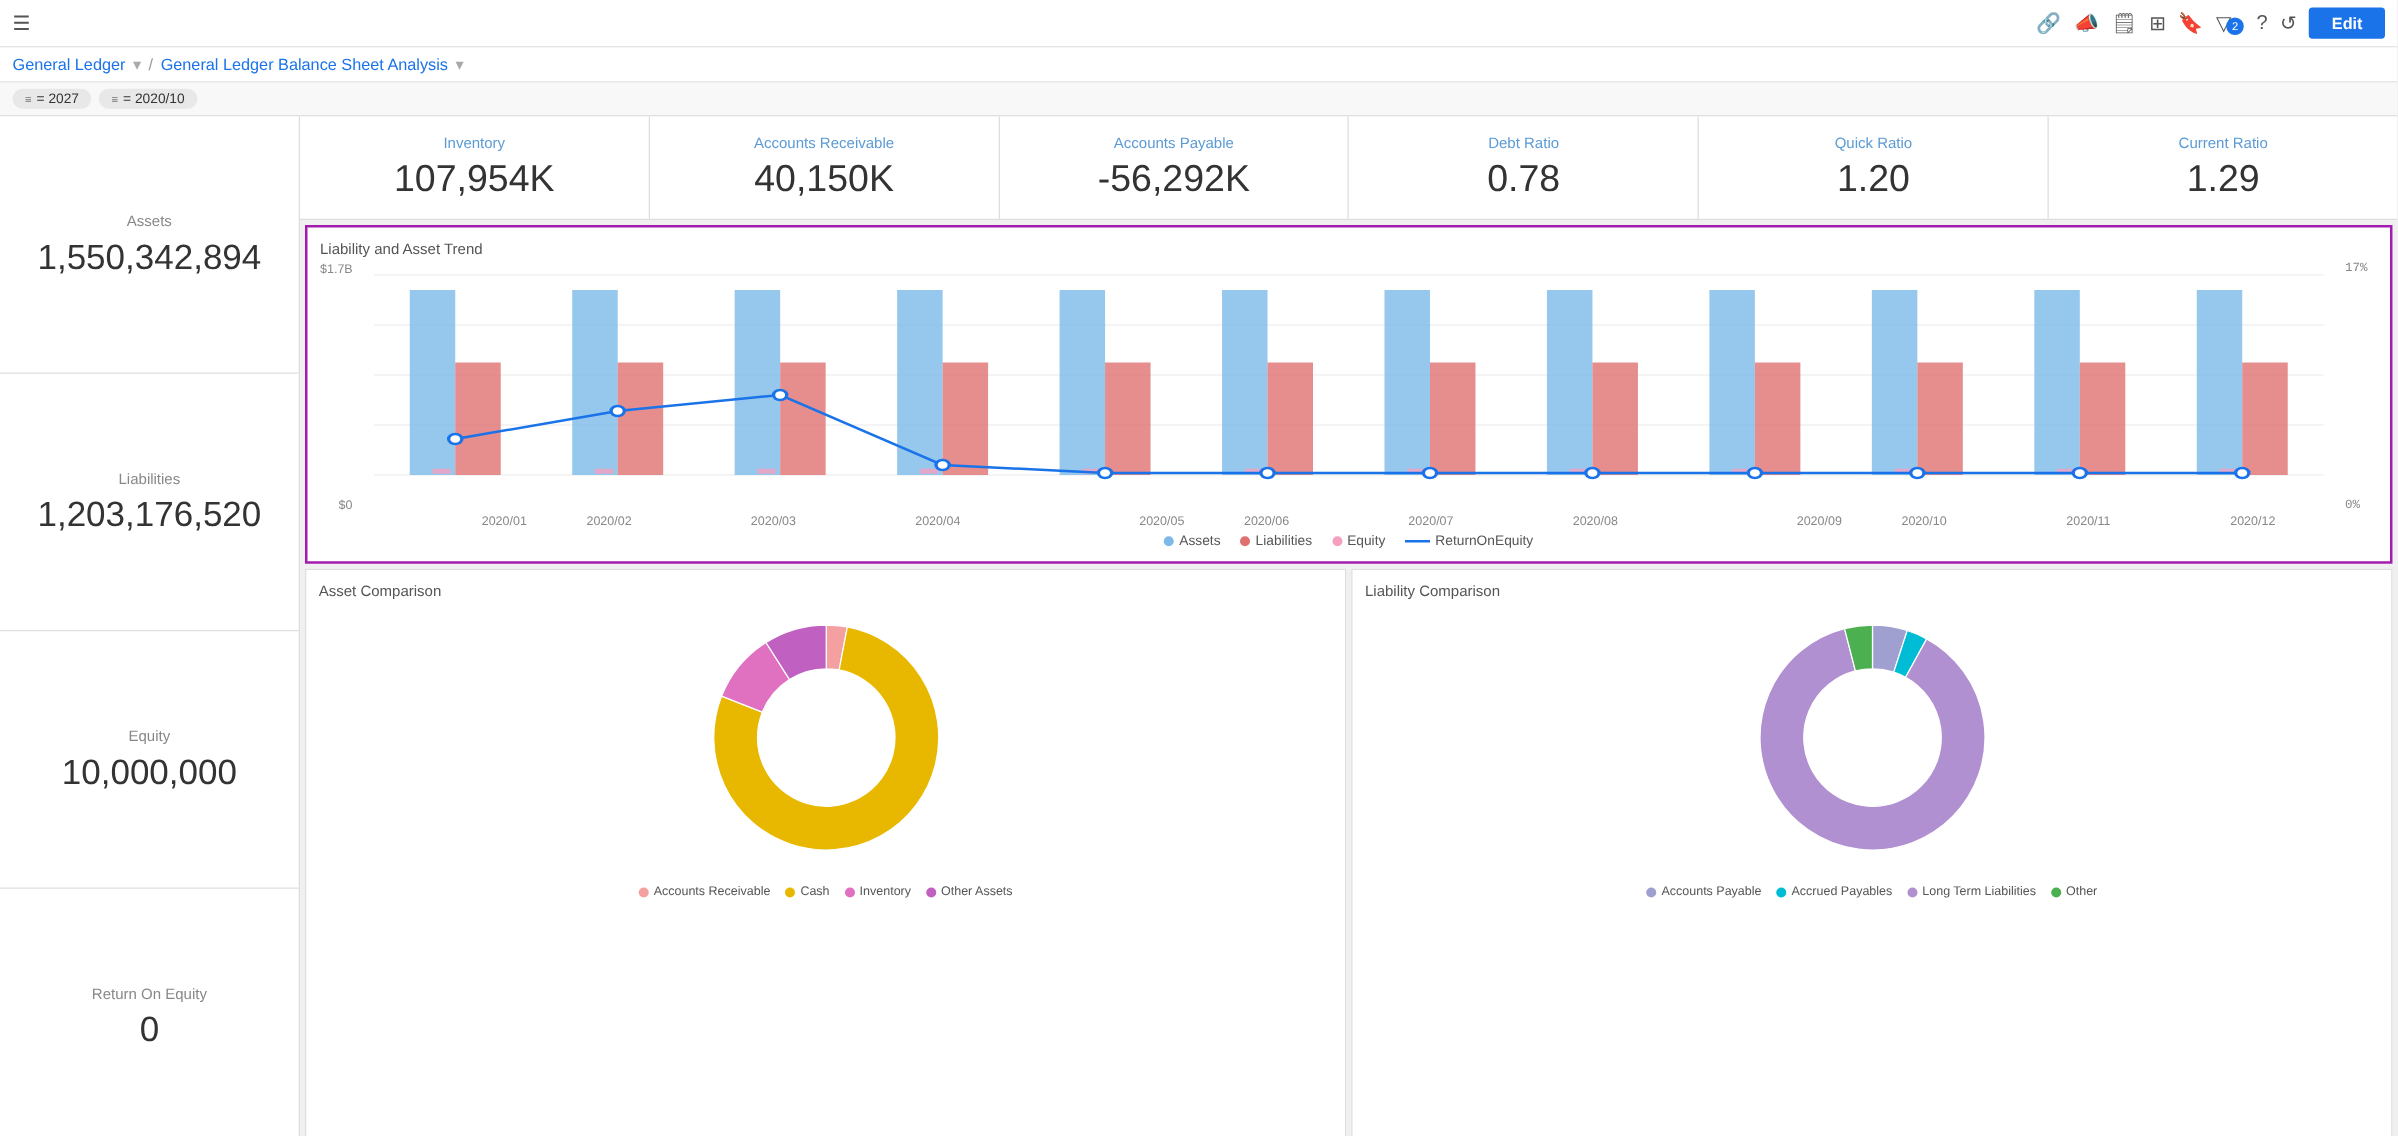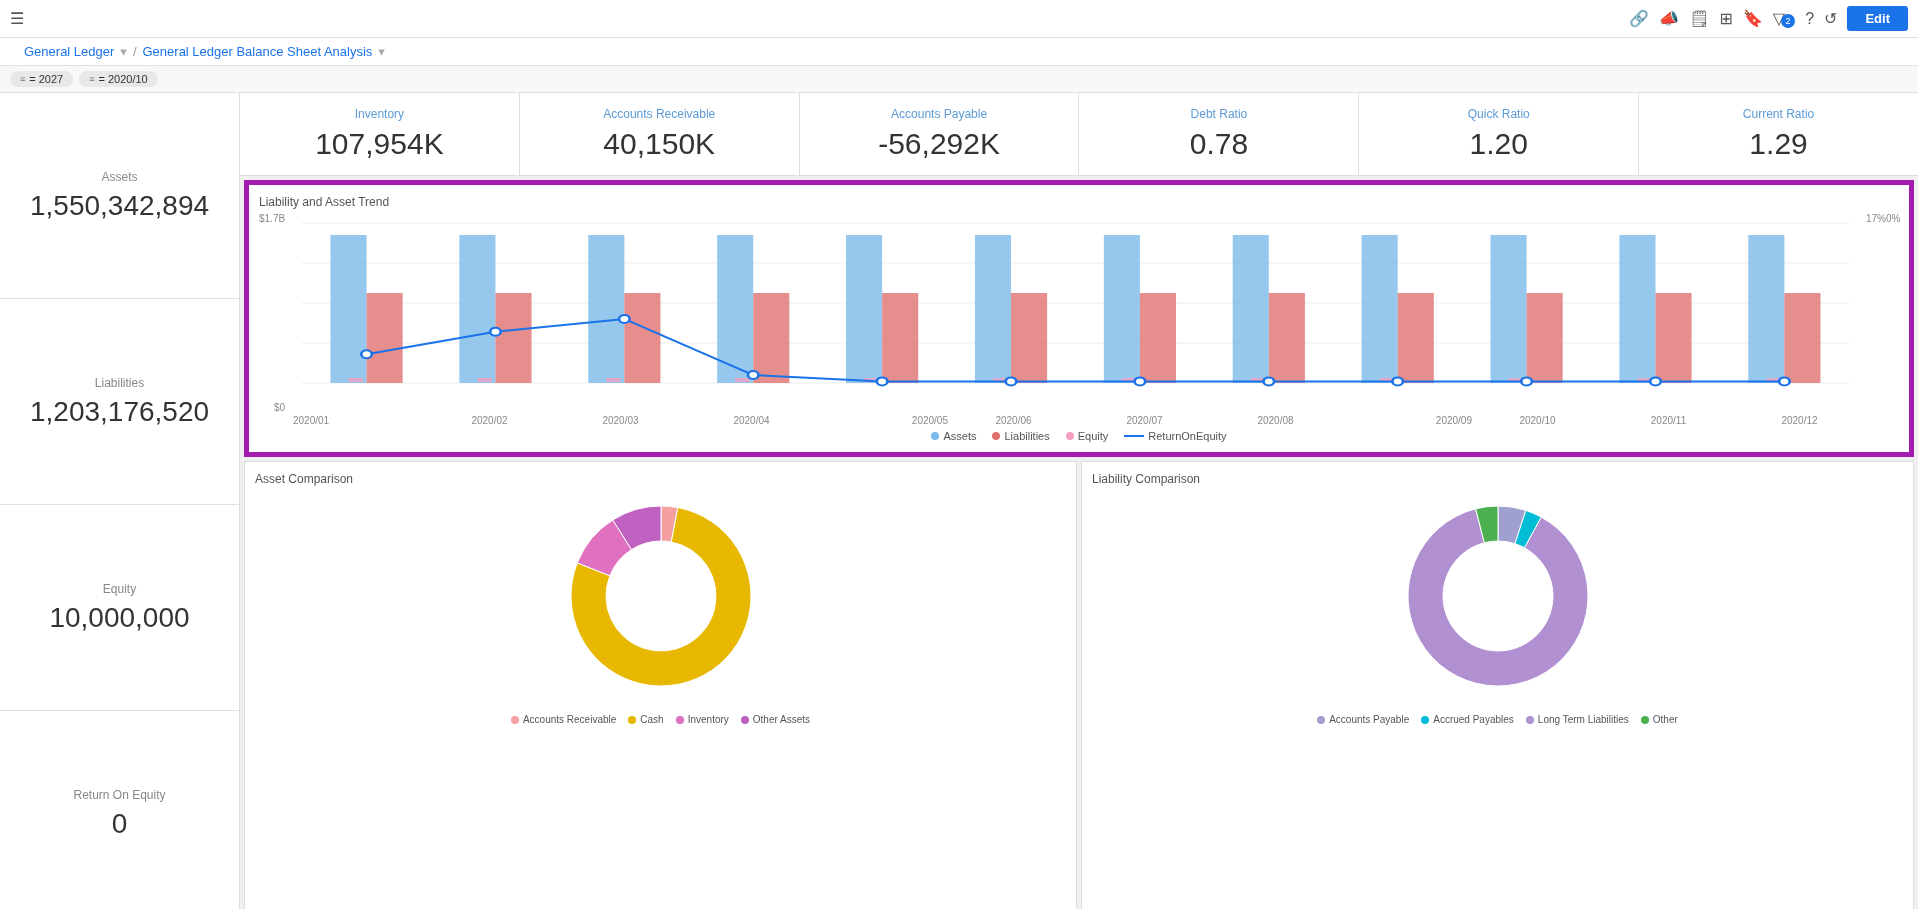--- a/index.html
+++ b/index.html
@@ -18,21 +18,21 @@
       background: #1a73e8; color: #fff; border: none; border-radius: 3px;
       padding: 5px 18px; font-size: 13px; cursor: pointer; font-weight: 600;
     }
     .filter-badge {
       background: #1a73e8; color: #fff; border-radius: 50%; width: 14px; height: 14px;
       font-size: 9px; display: inline-flex; align-items: center; justify-content: center; margin-left: -4px;
     }
 
     
     .breadcrumb {
-      display: flex; align-items: center; gap: 6px; padding: 6px 24px;
+      display: flex; align-items: center; gap: 6px; padding: 6px 10px;
       background: #fff; border-bottom: 1px solid #e0e0e0; font-size: 13px; color: #444;
     }
     .breadcrumb span { cursor: pointer; }
     .breadcrumb .sep { color: #999; }
 
     
     .filter-chips {
       display: flex; gap: 6px; padding: 5px 10px;
       background: #f8f8f8; border-bottom: 1px solid #e0e0e0;
     }
@@ -69,21 +69,21 @@
       flex: 1; text-align: center; padding: 14px 10px; border-right: 1px solid #ddd;
     }
     .metric-cell:last-child { border-right: none; }
     .metric-title { font-size: 12px; color: #5b9bd5; margin-bottom: 6px; }
     .metric-value { font-size: 30px; color: #333; font-weight: 300; }
 
     
     .charts-area { flex: 1; display: flex; flex-direction: column; overflow: hidden; padding: 4px; gap: 4px; }
 
     .trend-chart-container {
-      background: #fff; border: 5px solid #a21caf; padding: 10px; flex: 0 0 260px; position: relative;
+      background: #fff; border: 2px solid #a21caf; padding: 10px; flex: 0 0 260px; position: relative;
     }
     .chart-title { font-size: 12px; color: #555; margin-bottom: 4px; }
 
     .bottom-charts { display: flex; flex: 1; gap: 4px; }
     .pie-chart-container {
       flex: 1; background: #fff; border: 1px solid #ddd; padding: 10px; display: flex; flex-direction: column; align-items: center;
     }
     .pie-title { font-size: 12px; color: #555; margin-bottom: 0; align-self: flex-start; }
 
     
@@ -248,28 +248,28 @@
               <circle cx="354.1666666666667" cy="162" r="4" fill="#fff" stroke="#1a73e8" stroke-width="2"></circle>
               <circle cx="452.5" cy="168.4" r="4" fill="#fff" stroke="#1a73e8" stroke-width="2"></circle>
               <circle cx="550.8333333333333" cy="168.4" r="4" fill="#fff" stroke="#1a73e8" stroke-width="2"></circle>
               <circle cx="649.1666666666666" cy="168.4" r="4" fill="#fff" stroke="#1a73e8" stroke-width="2"></circle>
               <circle cx="747.4999999999999" cy="168.4" r="4" fill="#fff" stroke="#1a73e8" stroke-width="2"></circle>
               <circle cx="845.8333333333333" cy="168.4" r="4" fill="#fff" stroke="#1a73e8" stroke-width="2"></circle>
               <circle cx="944.1666666666666" cy="168.4" r="4" fill="#fff" stroke="#1a73e8" stroke-width="2"></circle>
               <circle cx="1042.5" cy="168.4" r="4" fill="#fff" stroke="#1a73e8" stroke-width="2"></circle>
               <circle cx="1140.8333333333333" cy="168.4" r="4" fill="#fff" stroke="#1a73e8" stroke-width="2"></circle>
             </svg>
-          <div style="display:flex;flex-direction:row;justify-content:flex-start;font-size:10px;color:#888;padding-left:4px;min-width:30px;text-align:left;">
+          <div style="display:flex;flex-direction:column;justify-content:space-between;font-size:10px;color:#888;padding-left:4px;min-width:30px;text-align:left;font-family:Liberation Mono, monospace;">
             <span>17%</span>
             <span>0%</span>
           </div>
         </div>
 
         <div id="x-axis-labels" style="display:flex;margin-left:34px;margin-right:34px;margin-top:2px;">
-            <div style="flex: 1 1 0%; text-align: left; font-size: 10px; color: rgb(136, 136, 136);">2020/01</div>
+            <div style="flex: 1 1 0%; text-align: right; font-size: 10px; color: rgb(136, 136, 136);">2020/01</div>
             <div style="flex: 1 1 0%; text-align: center; font-size: 10px; color: rgb(136, 136, 136);">2020/02</div>
             <div style="flex: 1 1 0%; text-align: center; font-size: 10px; color: rgb(136, 136, 136);">2020/03</div>
             <div style="flex: 1 1 0%; text-align: center; font-size: 10px; color: rgb(136, 136, 136);">2020/04</div>
             <div style="flex: 1 1 0%; text-align: right; font-size: 10px; color: rgb(136, 136, 136);">2020/05</div>
             <div style="flex: 1 1 0%; text-align: center; font-size: 10px; color: rgb(136, 136, 136);">2020/06</div>
             <div style="flex: 1 1 0%; text-align: center; font-size: 10px; color: rgb(136, 136, 136);">2020/07</div>
             <div style="flex: 1 1 0%; text-align: center; font-size: 10px; color: rgb(136, 136, 136);">2020/08</div>
             <div style="flex: 1 1 0%; text-align: right; font-size: 10px; color: rgb(136, 136, 136);">2020/09</div>
             <div style="flex: 1 1 0%; text-align: center; font-size: 10px; color: rgb(136, 136, 136);">2020/10</div>
             <div style="flex: 1 1 0%; text-align: center; font-size: 10px; color: rgb(136, 136, 136);">2020/11</div>

